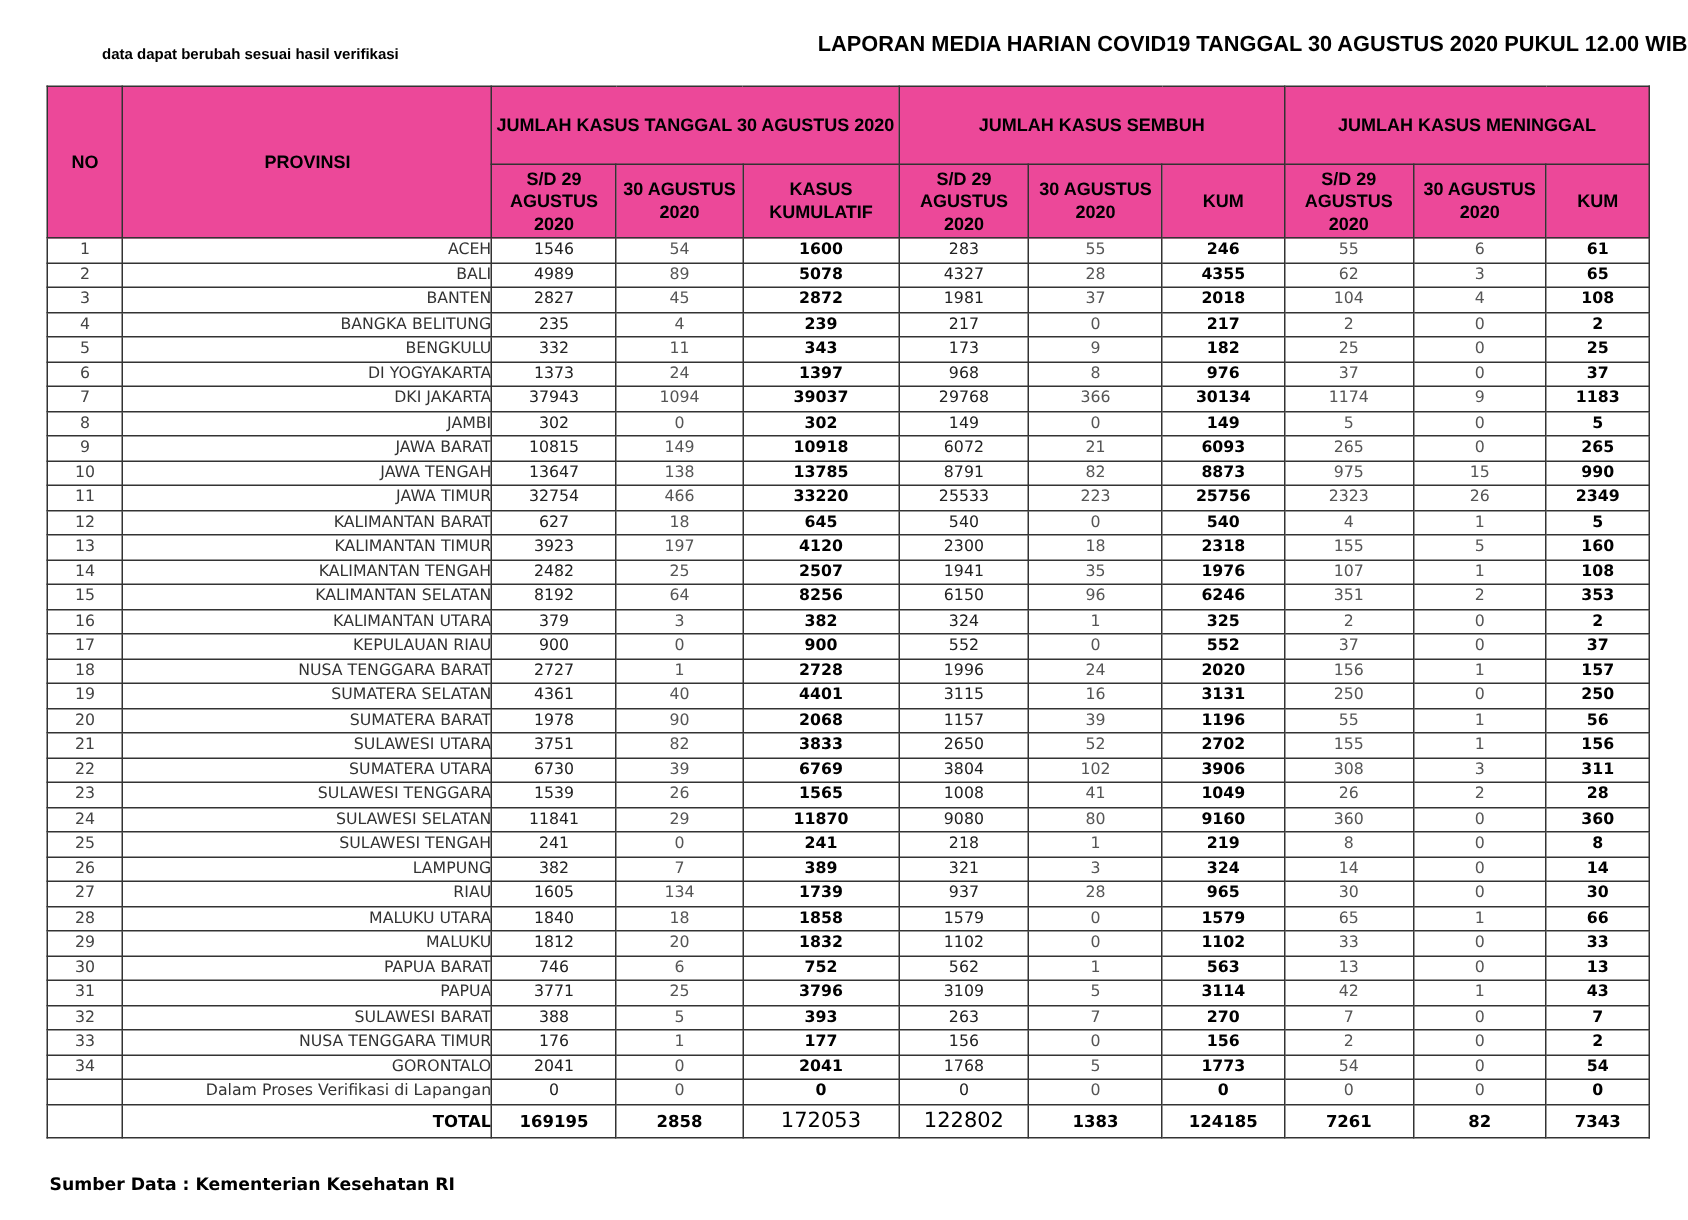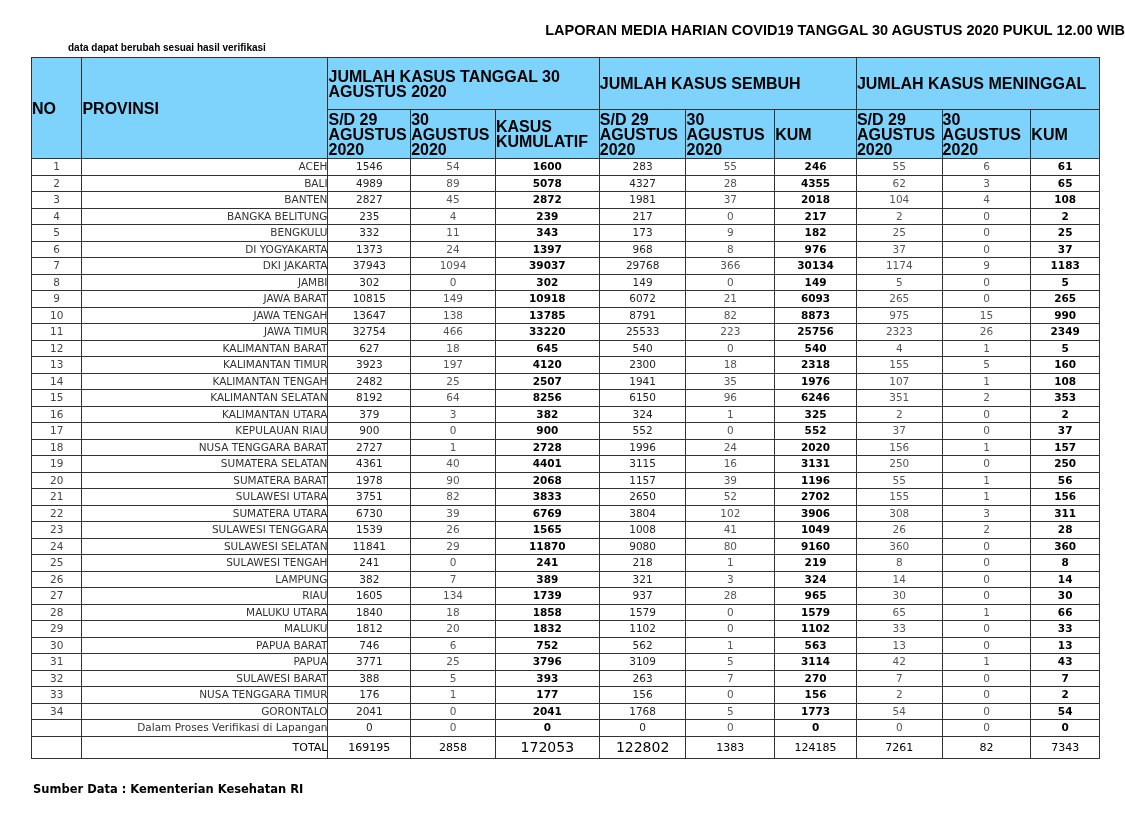--- a/index.html
+++ b/index.html
@@ -1,30 +1,30 @@
 <!DOCTYPE html>
 <html><head>
 <meta charset="utf-8">
 <style>
   html, body { margin: 0; padding: 0; background: #ffffff; }
   body { width: 1125px; height: 813px; position: relative; overflow: hidden; font-family: "Liberation Sans", sans-serif; color: #000; }
   .title { position: absolute; top: 22px; left: 0; width: 1125px; text-align: right; font-weight: bold; font-size: 14.5px; letter-spacing: 0; padding-left: 40px; box-sizing: border-box; }
-  .subtitle { position: absolute; top: 42px; left: 68px; font-weight: bold; font-size: 10px; }
+  .subtitle { position: absolute; top: 31px; left: 68px; font-weight: bold; font-size: 10px; }
   table { position: absolute; top: 57px; left: 31px; width: 1069px; border-collapse: collapse; table-layout: fixed; }
   th, td { border: 1px solid #333; padding: 0; }
-  th { background: #7dd3fc; font-weight: bold; font-size: 16px; text-align: left; vertical-align: middle; line-height: 15px; }
+  th { background: #ec4899; font-weight: bold; font-size: 12px; text-align: center; vertical-align: middle; line-height: 15px; }
   thead tr.r1 th { height: 51px; }
   thead tr.r2 th { height: 48px; }
   tbody td { height: 15.5px; font-size: 11.5px; text-align: center; line-height: 15px; font-family: "DejaVu Sans", sans-serif; font-size: 10.5px; color: #222; }
   tbody td.num { color: #222; }
   tbody td.light { color: #555; }
   tbody td.bold { font-weight: bold; color: #000; }
   tbody td.prov { text-align: right; padding-left: 2px; font-size: 10.5px; color: #333; white-space: nowrap; overflow: hidden; }
   tbody td.no { color: #444; }
-  tr.total td { height: 21px; font-weight: normal; color: #000; font-size: 11px; }
+  tr.total td { height: 21px; font-weight: bold; color: #000; font-size: 11px; }
   tr.total td.big { font-size: 14px; font-weight: normal; }
   tr.total td.bigb { font-size: 14px; font-weight: normal; }
   .footer { position: absolute; top: 782px; left: 33px; font-weight: bold; font-size: 11.5px; font-family: "DejaVu Sans", sans-serif; text-align: center; }
 </style>
 </head>
 <body>
 
 <div class="title">LAPORAN MEDIA HARIAN COVID19 TANGGAL 30 AGUSTUS 2020 PUKUL 12.00 WIB</div>
 <div class="subtitle">data dapat berubah sesuai hasil verifikasi</div>
 

